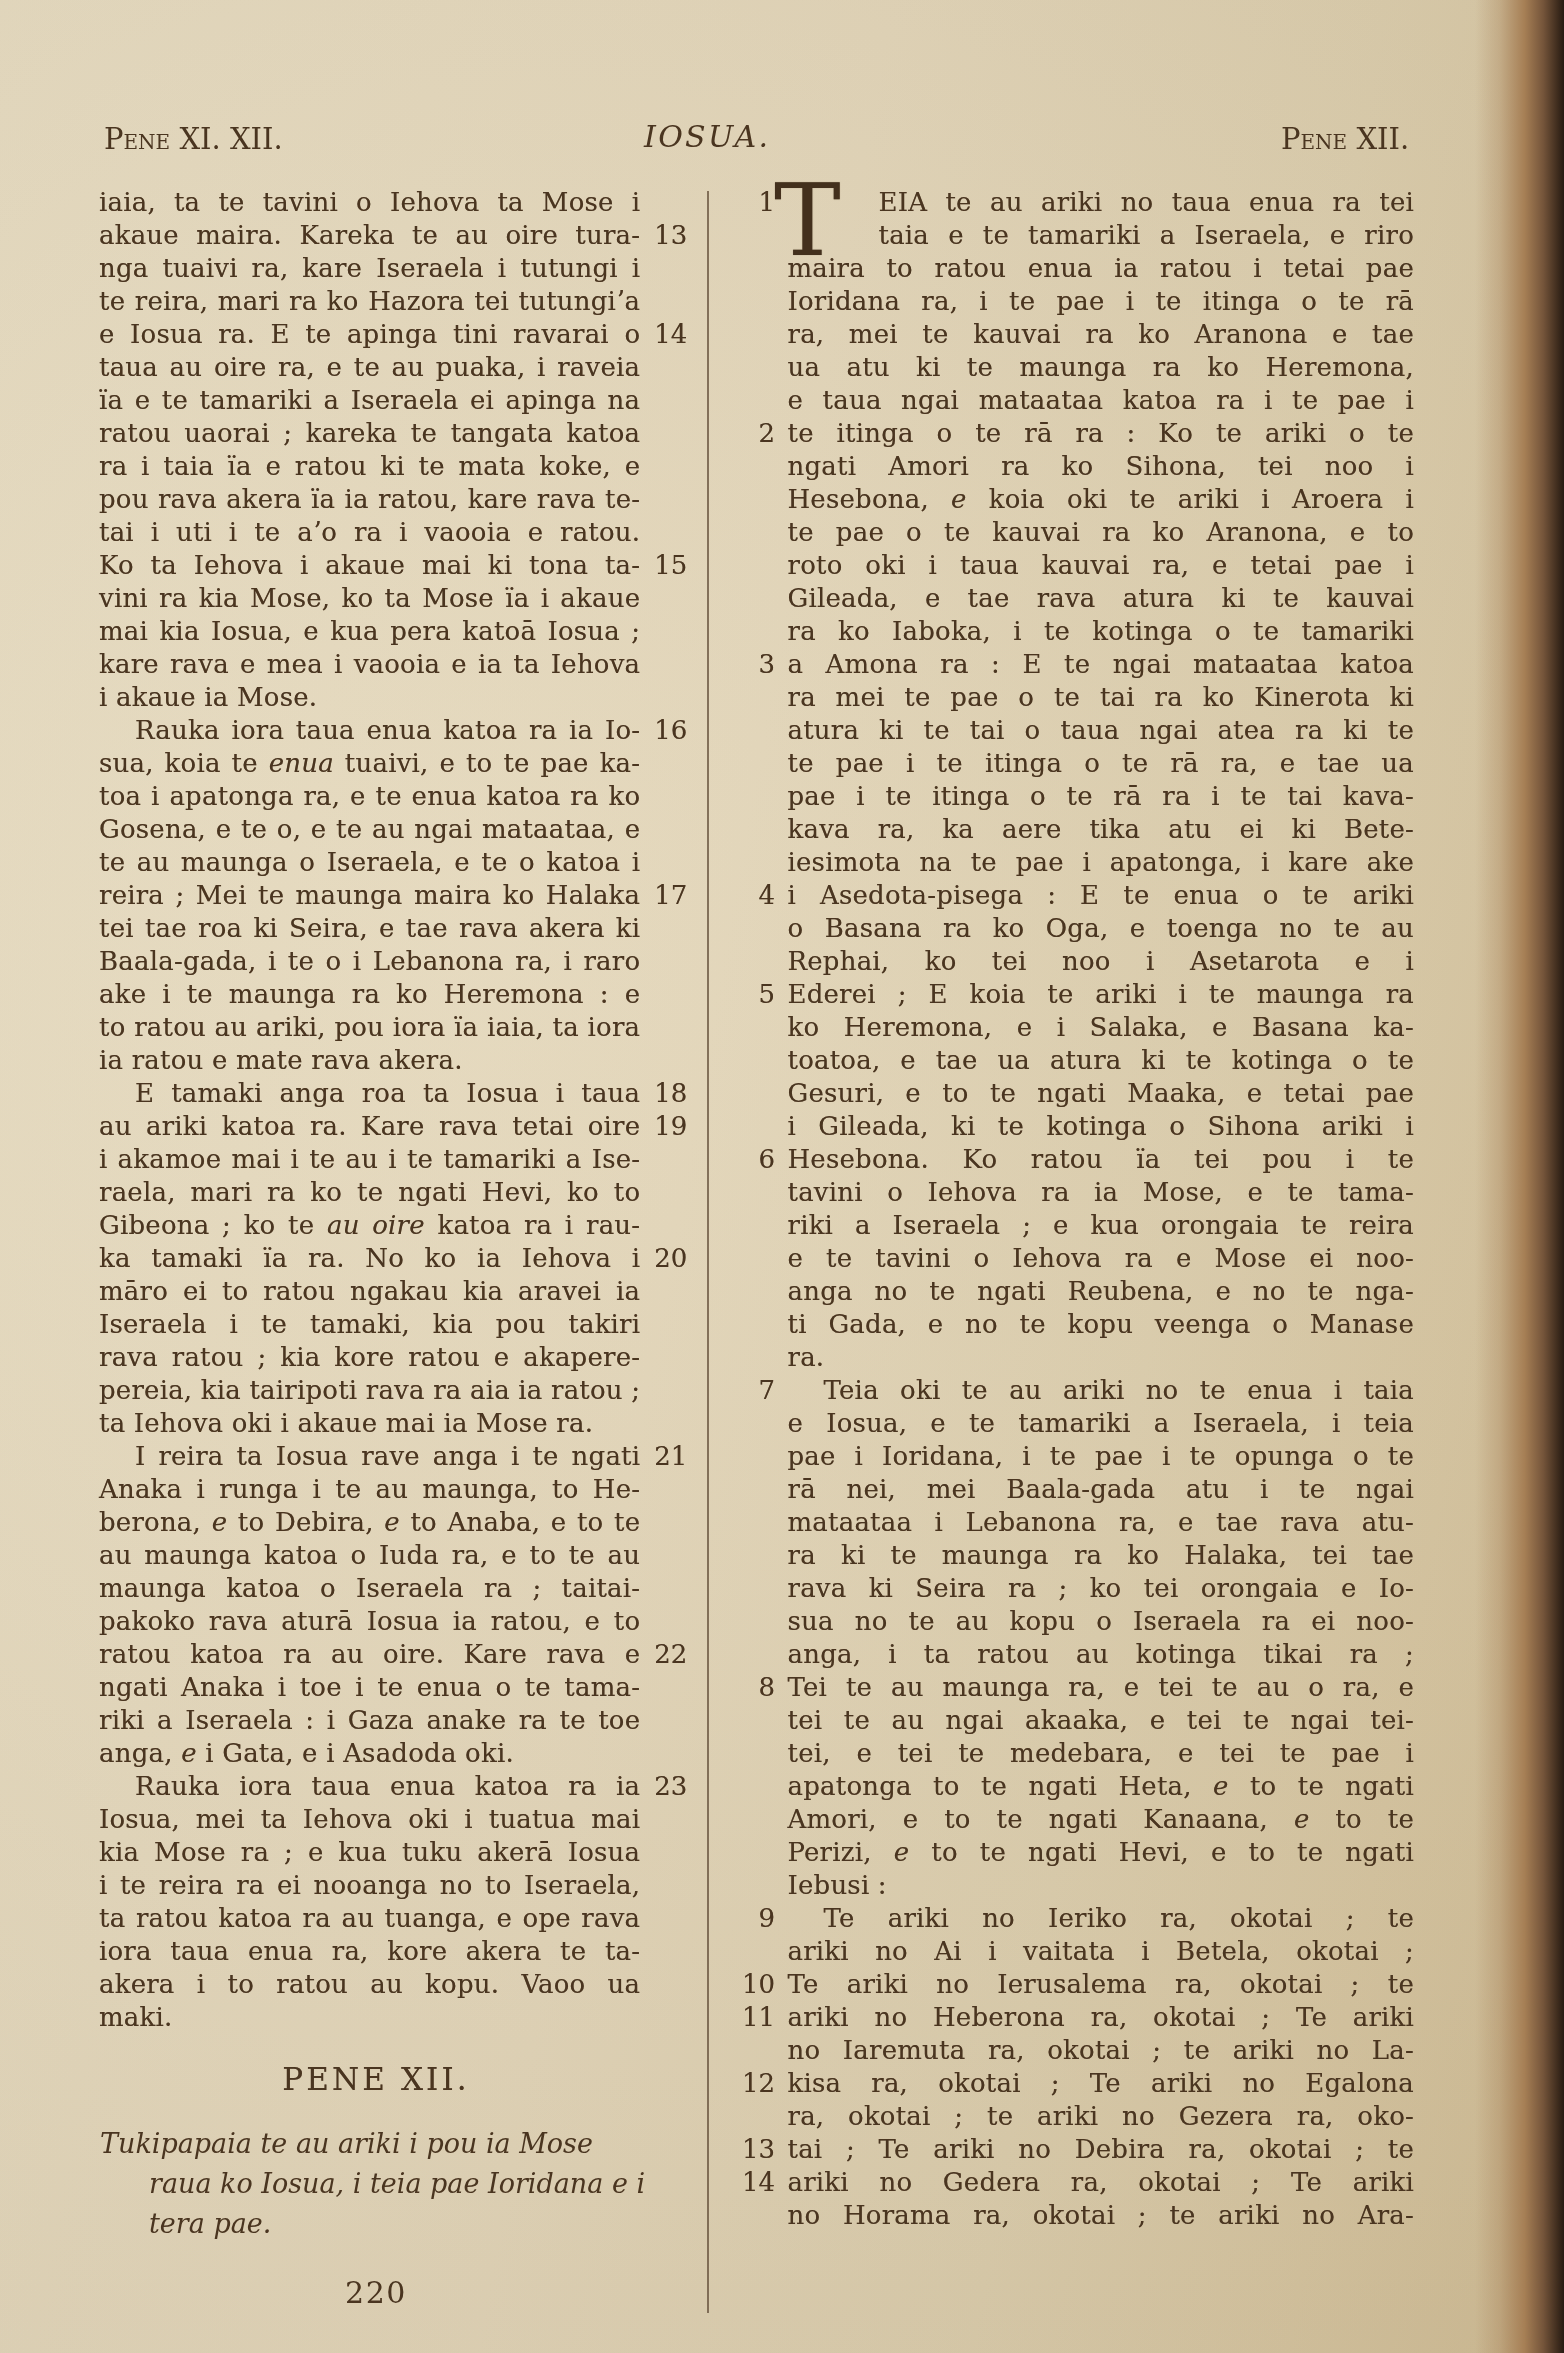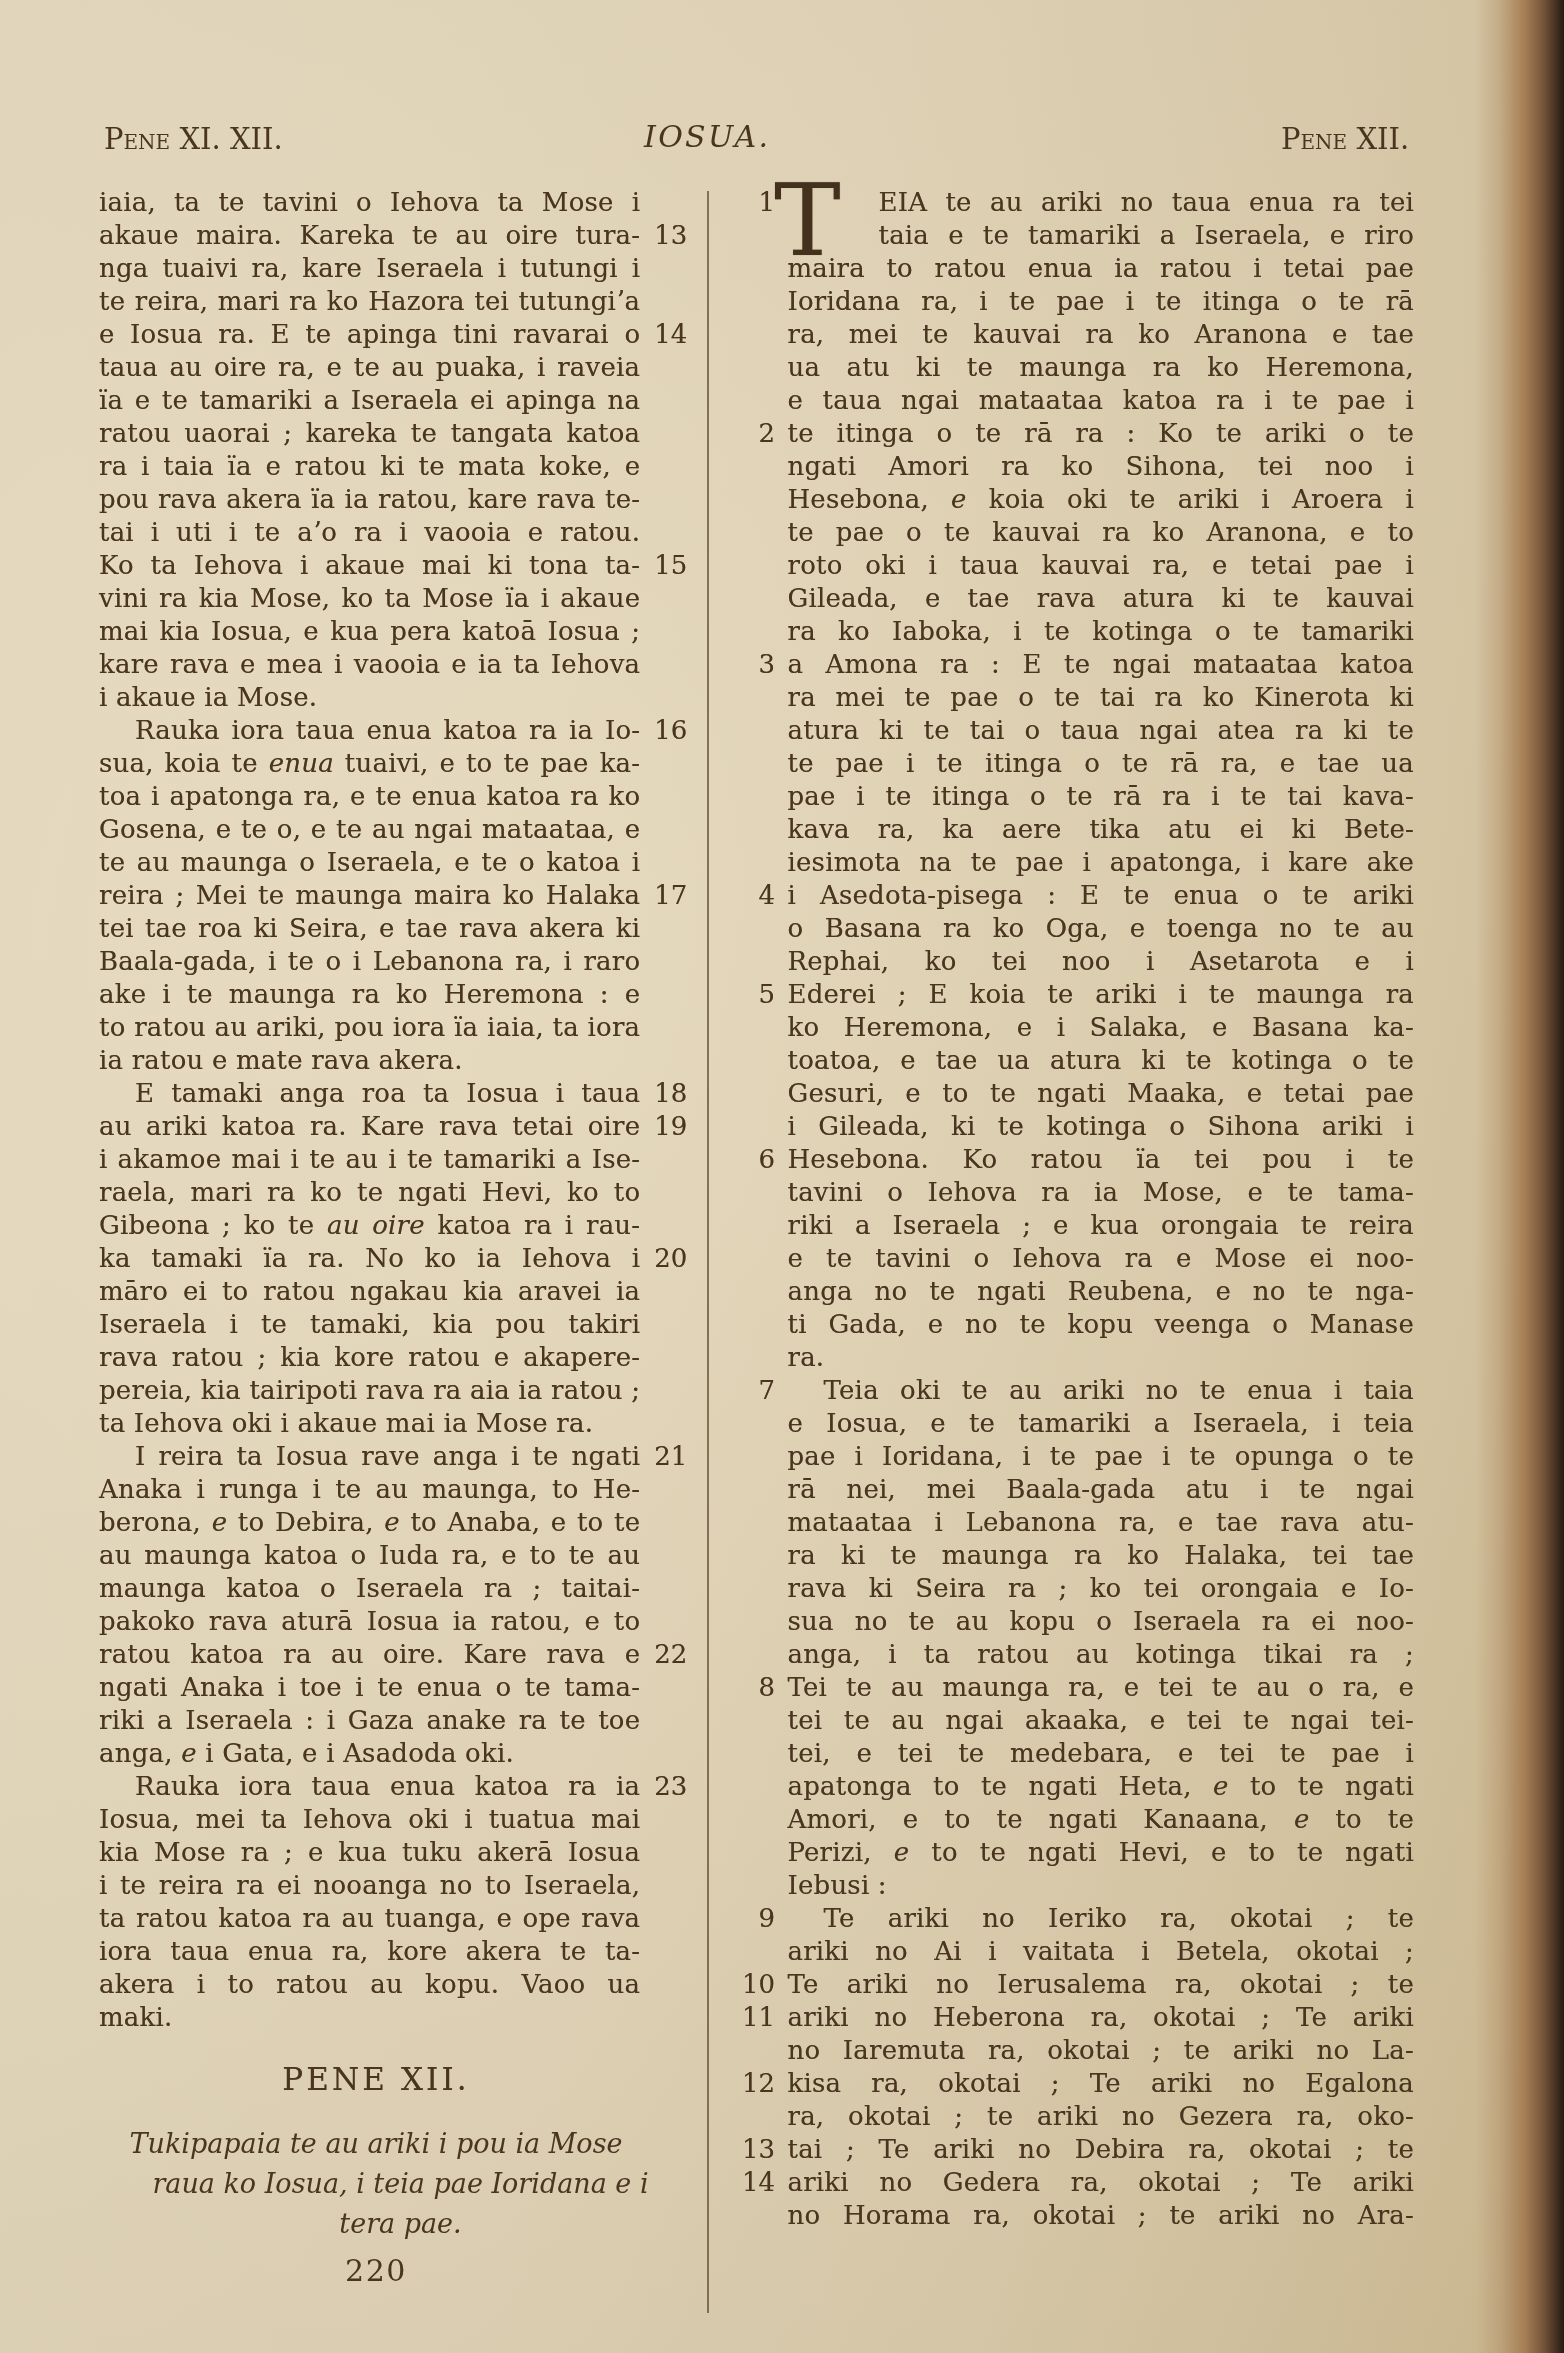--- a/index.html
+++ b/index.html
@@ -32,23 +32,23 @@
   .rightc .ln{flex:1;}
   .rightc .vnum{width:50px;text-align:right;padding-right:12.5px;}
   .vnum{line-height:33px;text-shadow:0 0 0.5px rgba(74,53,32,0.55);}
   .ln.end{text-align-last:left;}
   .ln.ind{text-indent:36px;}
   .row.dc .ln{padding-left:91px;}
   .dropcap{position:absolute;left:49px;top:-7.8px;font-size:100px;line-height:86px;color:#43301d;z-index:2;
       text-shadow:0 0 0.8px rgba(67,48,29,0.6);}
   .chapter-block{position:absolute;left:100px;top:2061px;width:552px;color:#4a3520;z-index:2;}
   .chap-title{text-align:center;font-size:31px;letter-spacing:3.1px;text-shadow:0 0 0.5px rgba(74,53,32,0.55);}
-  .chap-summary{margin-top:27px;font-style:italic;font-size:27px;line-height:40px;text-align:center;}
+  .chap-summary{margin-top:27px;font-style:italic;font-size:27px;line-height:40px;}
   .sum-line.cont{padding-left:49px;}
-  .page-number{margin-top:9px;text-align:center;font-size:30px;letter-spacing:1.6px;}
+  .page-number{margin-top:31px;text-align:center;font-size:30px;letter-spacing:1.6px;}
 </style>
 </head>
 <body>
 
 <div class="page">
   <div class="edge"></div>
 
   <div class="running-head">
     <span class="rh-left">Pene XI. XII.</span>
     <span class="rh-center">IOSUA.</span>

